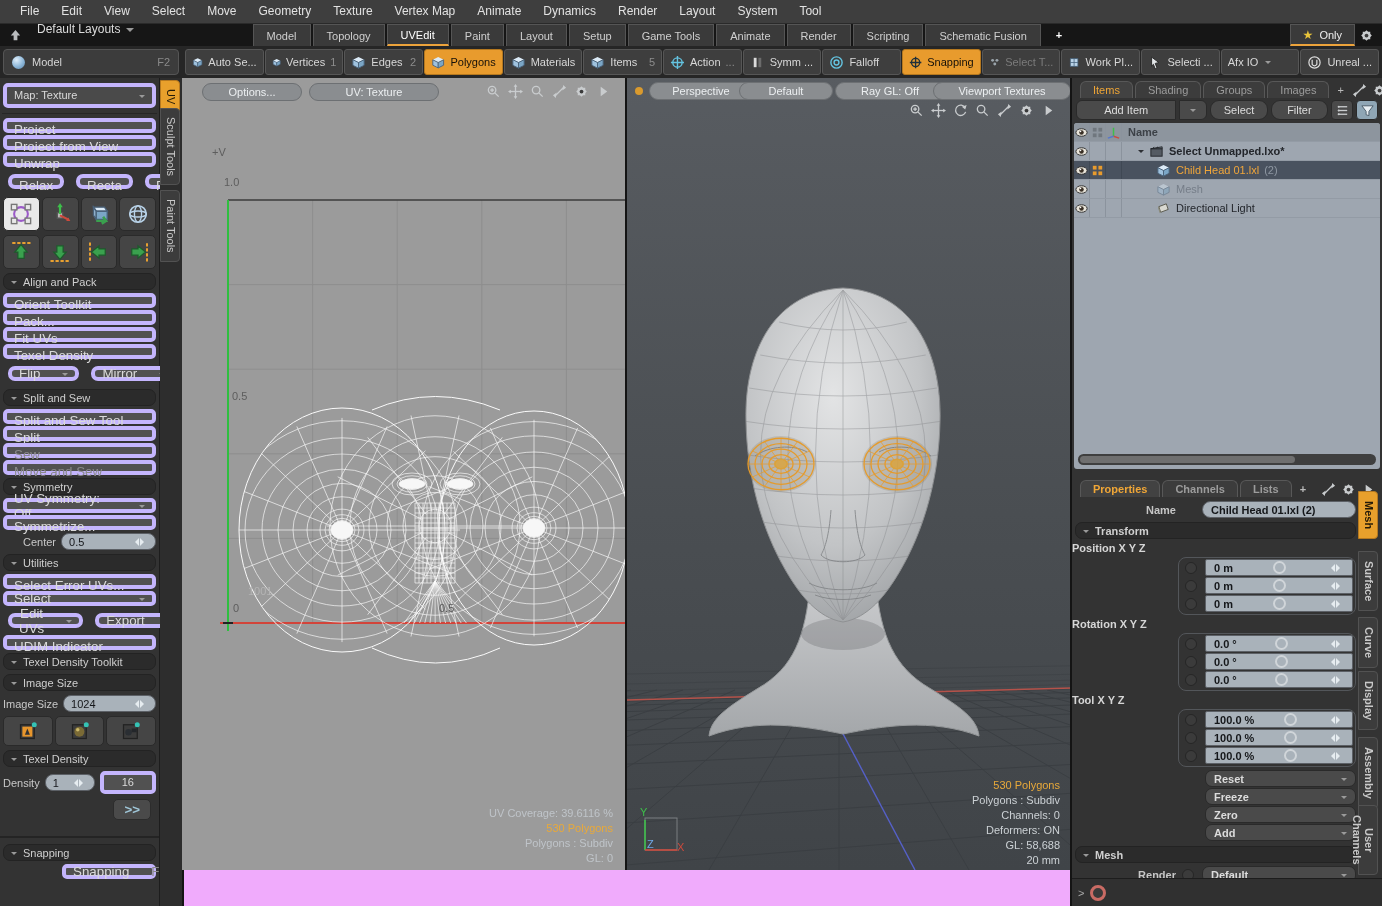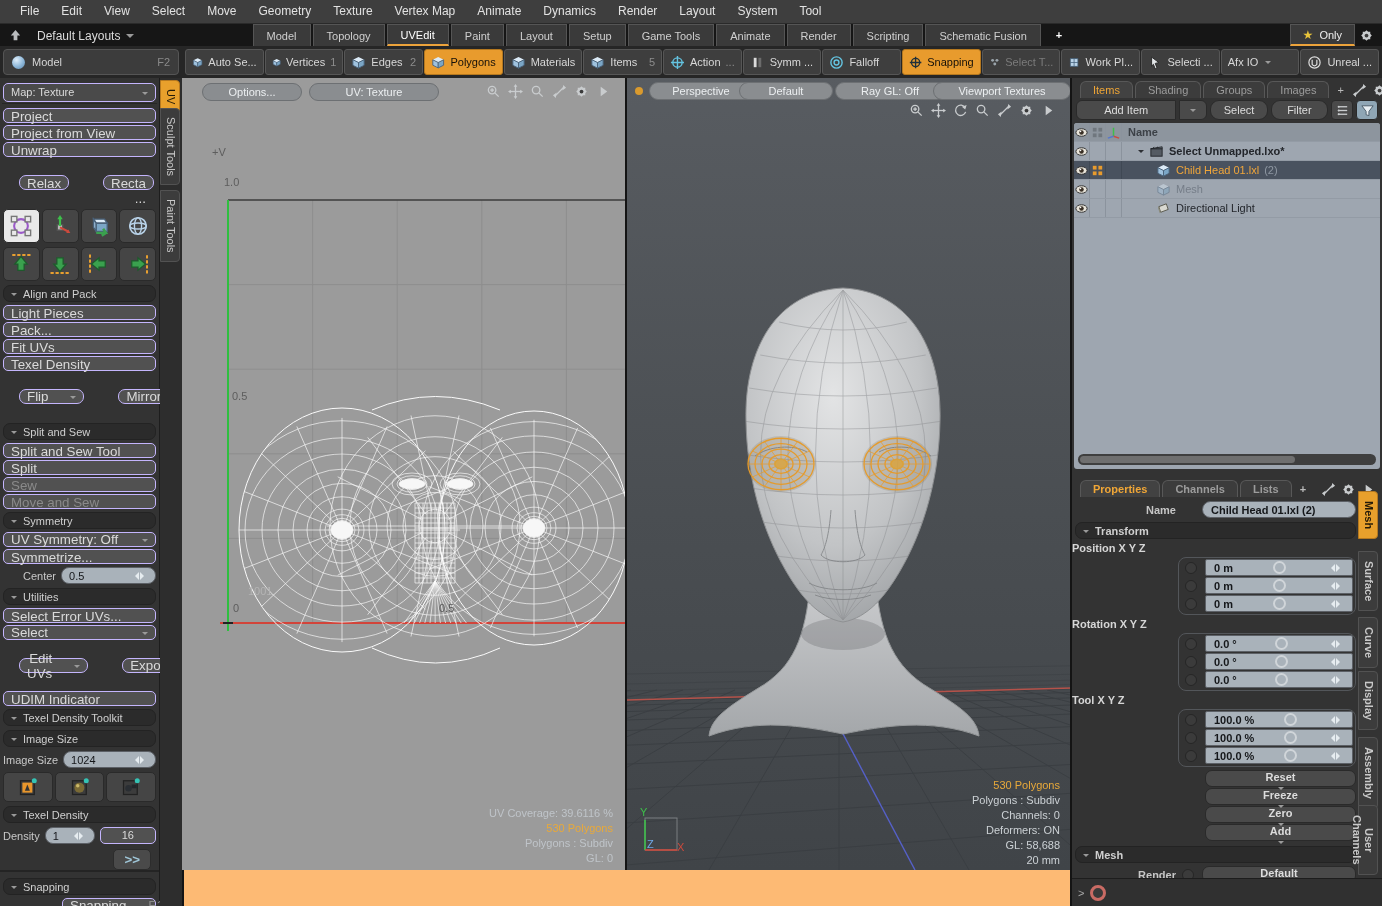--- a/index.html
+++ b/index.html
@@ -1,48 +1,48 @@
 <!DOCTYPE html>
 <html><head>
 <meta charset="utf-8">
 <style>
   html,body{margin:0;padding:0;background:#232323;font-family:"Liberation Sans",sans-serif;}
-  #app{position:relative;width:1382px;height:906px;background:#fdba74;overflow:hidden;color:#d6d6d6;font-size:11px;}
+  #app{position:relative;width:1382px;height:906px;background:#f0abfc;overflow:hidden;color:#d6d6d6;font-size:11px;}
   .a{position:absolute;}
   
   #menubar{left:0;top:0;width:1382px;height:24px;background:#3e3e3e;border-bottom:1px solid #2a2a2a;display:flex;align-items:center;padding-left:10px;box-sizing:border-box;gap:2px;}
   .menu-item{padding:0 10px;font-size:12px;color:#e2e2e2;line-height:23px;cursor:default;}
   #layoutbar{left:0;top:24px;width:1382px;height:22px;background:#161616;display:flex;align-items:stretch;}
   .laytab{background:#3a3a3a;border:1px solid #555;border-bottom:none;color:#cfcfcf;font-size:11px;padding:0 13px;display:flex;align-items:center;margin-right:2px;}
   .laytab.active{border-bottom:2px solid #eda33b;color:#fff;}
   .laypad{flex:1;}
-  #deflayouts{display:flex;align-items:center;gap:6px;color:#dcdcdc;font-size:12px;padding:12px 12px;}
+  #deflayouts{display:flex;align-items:flex-end;gap:6px;color:#dcdcdc;font-size:12px;padding:12px 12px;}
   #onlybtn{background:#3a3a3a;border:1px solid #555;border-bottom:2px solid #eda33b;color:#eee;display:flex;align-items:center;gap:6px;padding:0 12px;margin-right:4px;}
   .star{color:#e9c43a;font-size:12px;}
   #toolbar{left:0;top:46px;width:1382px;height:32px;background:#262626;display:flex;align-items:center;}
   #modebtn{width:176px;height:26px;margin:0 6px 0 3px;background:#3c3c3c;border:1px solid #555;border-radius:4px;display:flex;align-items:center;padding:0 8px;box-sizing:border-box;gap:7px;}
   #modebtn .key{margin-left:auto;color:#8a8a8a;}
   .sphere{width:13px;height:13px;border-radius:50%;background:radial-gradient(circle at 35% 30%,#dfeefa,#8cb6d8 55%,#5d86ab);}
   #toolbtns{display:flex;flex:1;height:26px;gap:1px;padding-right:3px;}
   .tbtn{flex:1;background:#3e3e3e;border:1px solid #565656;border-radius:3px;display:flex;align-items:center;gap:5px;padding:0 6px;min-width:0;white-space:nowrap;overflow:hidden;color:#d8d8d8;}
   .tbtn .badge{margin-left:auto;color:#8d8d8d;}
   .tbtn.active{background:#e89b2d;border-color:#b5781f;color:#14100a;}
   .tbtn.disabled{color:#7b7b7b;}
   
   #leftpanel{left:0;top:78px;width:160px;height:828px;background:#333333;border-right:1px solid #1d1d1d;display:flex;flex-direction:column;padding-top:4px;box-sizing:border-box;}
   #lefttabs{left:160px;top:78px;width:22px;height:828px;background:#2d2d2d;border-right:2px solid #141414;}
   .vtab{writing-mode:vertical-rl;background:#3c3c3c;border:1px solid #525252;border-radius:0 4px 4px 0;color:#c9c9c9;font-size:11px;padding:8px 2px;text-align:center;position:absolute;left:0;width:14px;}
   .vtab.active{background:#e8a02c;color:#241a08;border-color:#b5781f;}
   .hdrbar{display:flex;align-items:center;gap:6px;background:#2b2b2b;border:1px solid #232323;border-radius:7px;color:#cfcfcf;height:15px;padding:0 7px;margin:2px 3px;flex:none;}
   .tri{width:0;height:0;border:4px solid transparent;border-top-color:#9a9a9a;margin-top:4px;flex:none;}
   .tri.sm{border-width:3.5px;}
-  .lbtn{background:#515151;border:1px solid #c4b5fd;border-radius:5px;color:#dadada;height:15px;line-height:15px;padding:0 7px;margin:1px 3px;text-align:left;flex:none;gap:22px;}
+  .lbtn{background:#515151;border:4px solid #c4b5fd;border-radius:5px;color:#dadada;height:15px;line-height:15px;padding:0 7px;margin:1px 3px;text-align:left;flex:none;gap:22px;}
   .lbtn.disabled{color:#8a8a8a;}
   .rowbtns{display:flex;gap:2px;margin:1px 3px;flex:none;}
-  .rowbtns .lbtn{flex:1;margin:16px;text-align:right;border-radius:7px;}
+  .rowbtns .lbtn{flex:1;margin:5px;text-align:center;border-radius:7px;}
   .drop{display:flex;align-items:center;justify-content:space-between;}
   .fieldrow{display:flex;align-items:center;gap:5px;margin:2px 3px;flex:none;}
   .flabel{color:#c8c8c8;text-align:right;}
   .field{background:#a9b2ba;border:1px solid #5c6066;border-radius:8px;color:#15171a;height:15px;display:flex;align-items:center;padding:0 7px;flex:1;}
   .step{margin-left:auto;display:flex;align-items:center;gap:1px;}
   .tl,.tr{width:0;height:0;border:4px solid transparent;}
   .tl{border-right-color:#e6ecf0;}
   .tr{border-left-color:#e6ecf0;}
   .iconrow{display:flex;gap:2px;margin:2px 3px;flex:none;}
   .ibtn{flex:1;height:32px;background:#454545;border:1px solid #2a2a2a;border-radius:5px;display:flex;align-items:center;justify-content:center;}
@@ -81,21 +81,21 @@
   .hsb{position:absolute;left:4px;right:4px;bottom:4px;height:11px;background:#3f3f3f;border-radius:6px;}
   .hsb .th{position:absolute;left:2px;top:2px;width:72%;height:7px;background:#6f6f6f;border-radius:5px;}
   #props{position:relative;margin-top:8px;height:380px;font-weight:bold;}
   .prow{display:grid;grid-template-columns:104px 16px 1fr;align-items:center;height:17px;margin:0 26px 1px 2px;gap:4px;}
   .plabel{text-align:right;color:#c6c6c6;padding-right:2px;}
   .cdot{width:10px;height:10px;border-radius:50%;background:#3b3b3b;border:1px solid #262626;}
   .pfield{background:#a9b2ba;border:1px solid #5c6066;border-radius:2px;color:#15171a;height:15px;display:flex;align-items:center;padding:0 8px;}
   .fring{margin-left:auto;width:9px;height:9px;border:2px solid rgba(255,255,255,.45);border-radius:50%;}
   .pgroup{border:1px solid #53565a;border-radius:8px;margin:3px 26px 3px 106px;padding:1px 0;}
   .pgroup .prow{grid-template-columns:0px 16px 1fr;margin:0 2px 1px 2px;}
-  .ddbtn{background:#4a4a4a;border:1px solid #2a2a2a;border-radius:7px;color:#dcdcdc;height:15px;display:flex;align-items:center;justify-content:space-between;padding:0 8px;margin:1px 26px 1px 133px;flex-direction:column;}
+  .ddbtn{background:#4a4a4a;border:1px solid #2a2a2a;border-radius:7px;color:#dcdcdc;height:15px;display:flex;align-items:center;justify-content:space-between;padding:0 8px;margin:1px 26px 1px 133px;}
   .rsidetabs{position:absolute;right:0;top:14px;width:24px;}
   .rvtab{writing-mode:vertical-rl;background:#3c3c3c;border:1px solid #525252;border-radius:0 4px 4px 0;color:#c9c9c9;padding:9px 2px;width:14px;text-align:center;position:absolute;left:0;}
   .rvtab.active{background:#e8a02c;color:#241a08;border-color:#b5781f;}
   #cmdbar{position:absolute;left:0;bottom:0;width:312px;height:28px;background:#303030;border-top:1px solid #1d1d1d;display:flex;align-items:center;gap:6px;padding:0 6px;box-sizing:border-box;}
   #cmdinput{flex:1;background:#9aa3ab;border:1px solid #5c6066;border-radius:10px;height:18px;font-size:11px;color:#15171a;padding:0 10px;font-family:"Liberation Sans",sans-serif;}
   #cmdinput::placeholder{color:#5b636b;}
   .redring{width:16px;height:16px;border-radius:50%;border:3px solid #c96b64;background:#3a3a3a;box-sizing:border-box;}
   #statusbar{left:182px;top:870px;width:888px;height:36px;background:#3f3f3f;border-top:2px solid #1b1b1b;display:flex;align-items:center;padding-left:14px;box-sizing:border-box;color:#d2d2d2;font-size:12px;gap:14px;}
   svg{display:block;}
 </style>
@@ -431,21 +431,21 @@
                 <rect x="13" y="0" width="2.6" height="1.6" fill="#e8a030"></rect>
               </g>
             </svg>
           </span>
         </span>
     </div>
     <div class="hdrbar">
         <span class="tri sm"></span>
         <span>Align and Pack</span>
       </div>
-    <button class="lbtn">Light Pieces</button>
+    <button class="lbtn">Orient Toolkit</button>
     <button class="lbtn">Pack...</button>
     <button class="lbtn">Fit UVs</button>
     <button class="lbtn">Texel Density</button>
     <div class="rowbtns">
       <button class="lbtn drop">
           <span>Flip</span>
           <span class="tri sm"></span>
         </button>
       <button class="lbtn drop">
           <span>Mirror</span>

